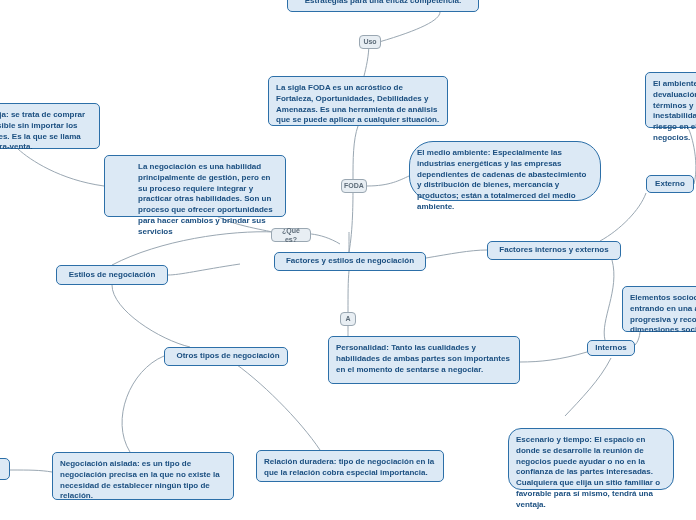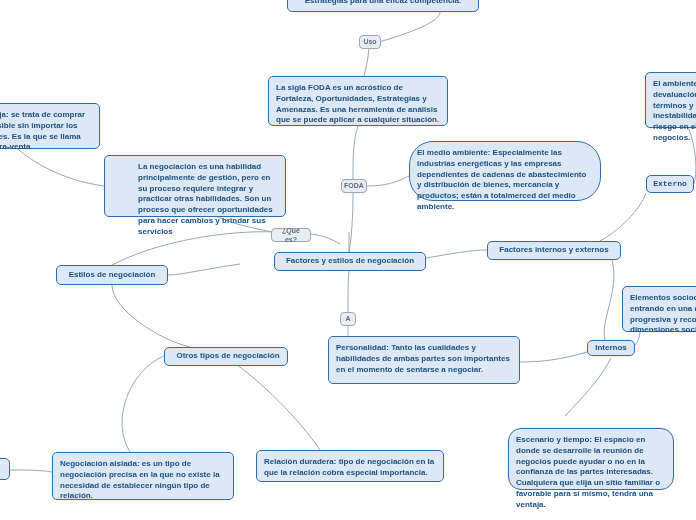--- a/index.html
+++ b/index.html
@@ -94,27 +94,27 @@
       <path d="M611,358 C600,380 580,400 565,416"></path>
       <path d="M587,352 C560,360 540,362 520,362"></path>
       <path d="M348,326 C348,332 348,334 348,336"></path>
       <path d="M348,312 C348,295 348,280 349,271"></path>
       <path d="M10,470 C30,470 40,470 52,472"></path>
     </g>
   </svg>
 
   <div class="node center" style="left:287px;top:-10px;width:192px;height:22px;">Estrategias para una eficaz competencia.</div>
   <div class="node small" style="left:359px;top:35px;width:22px;height:14px;">Uso</div>
-  <div class="node" style="left:268px;top:76px;width:180px;height:50px;">La sigla FODA es un acróstico de Fortaleza, Oportunidades, Estrategias y Amenazas. Es una herramienta de análisis que se puede aplicar a cualquier situación.</div>
+  <div class="node" style="left:268px;top:76px;width:180px;height:50px;">La sigla FODA es un acróstico de Fortaleza, Oportunidades, Debilidades y Amenazas. Es una herramienta de análisis que se puede aplicar a cualquier situación.</div>
   <div class="node" style="left:645px;top:72px;width:130px;height:56px;">El ambiente externo: La devaluación de la moneda, términos y condiciones de inestabilidad en la zona, gran riesgo en el desarrollo de negocios.</div>
   <div class="node" style="left:-30px;top:103px;width:130px;height:46px;">Ventaja: se trata de comprar lo posible sin importar los canales. Es la que se llama compra-venta.</div>
   <div class="node" style="left:104px;top:155px;width:182px;height:62px;padding-left:33px;">La negociación es una habilidad principalmente de gestión, pero en su proceso requiere integrar y practicar otras habilidades. Son un proceso que ofrecer oportunidades para hacer cambios y brindar sus servicios</div>
   <div class="node" style="left:409px;top:141px;width:192px;height:60px;border-radius:24px;">El medio ambiente: Especialmente las industrias energéticas y las empresas dependientes de cadenas de abastecimiento y distribución de bienes, mercancía y productos; están a totalmerced del medio ambiente.</div>
   <div class="node small" style="left:341px;top:179px;width:26px;height:14px;">FODA</div>
-  <div class="node plain" style="left:646px;top:175px;width:48px;height:18px;font-family:Liberation Mono, monospace;">Externo</div>
+  <div class="node plain" style="left:646px;top:175px;width:48px;height:18px;">Externo</div>
   <div class="node small" style="left:271px;top:228px;width:40px;height:14px;">¿Qué es?</div>
   <div class="node plain" style="left:487px;top:241px;width:134px;height:19px;">Factores internos y externos</div>
   <div class="node plain" style="left:56px;top:265px;width:112px;height:20px;">Estilos de negociación</div>
   <div class="node plain" style="left:274px;top:252px;width:152px;height:19px;">Factores y estilos de negociación</div>
   <div class="node" style="left:622px;top:286px;width:140px;height:46px;">Elementos socioculturales: entrando en una amplia progresiva y reconociendo las dimensiones sociales</div>
   <div class="node small" style="left:340px;top:312px;width:16px;height:14px;">A</div>
   <div class="node plain" style="left:587px;top:340px;width:48px;height:16px;">Internos</div>
   <div class="node plain" style="left:164px;top:347px;width:124px;height:19px;padding-left:11px;">Otros tipos de negociación</div>
   <div class="node" style="left:328px;top:336px;width:192px;height:48px;">Personalidad: Tanto las cualidades y habilidades de ambas partes son importantes en el momento de sentarse a negociar.</div>
   <div class="node" style="left:508px;top:428px;width:166px;height:62px;border-radius:13px;">Escenario y tiempo: El espacio en donde se desarrolle la reunión de negocios puede ayudar o no en la confianza de las partes interesadas. Cualquiera que elija un sitio familiar o favorable para sí mismo, tendrá una ventaja.</div>

